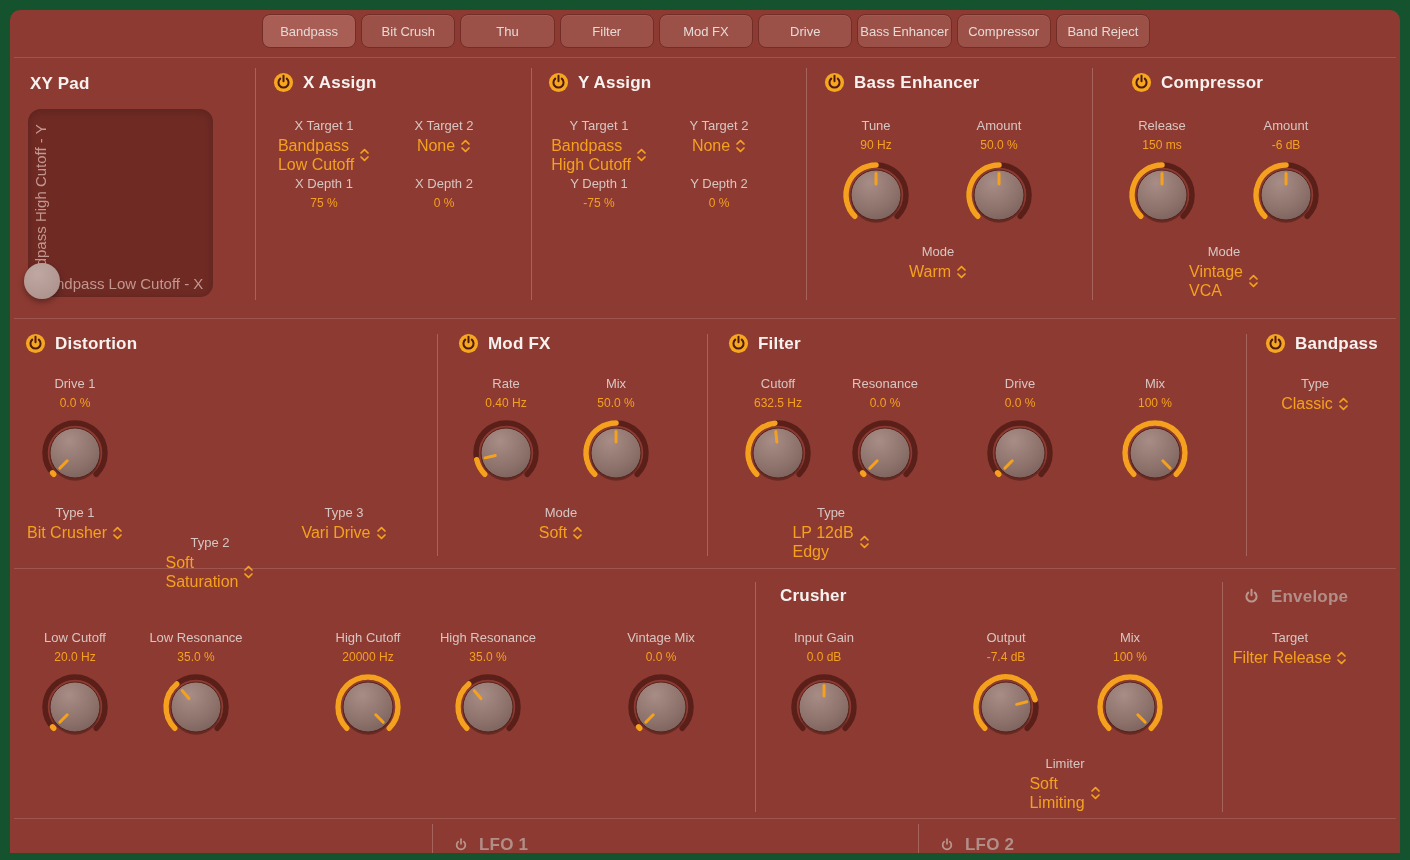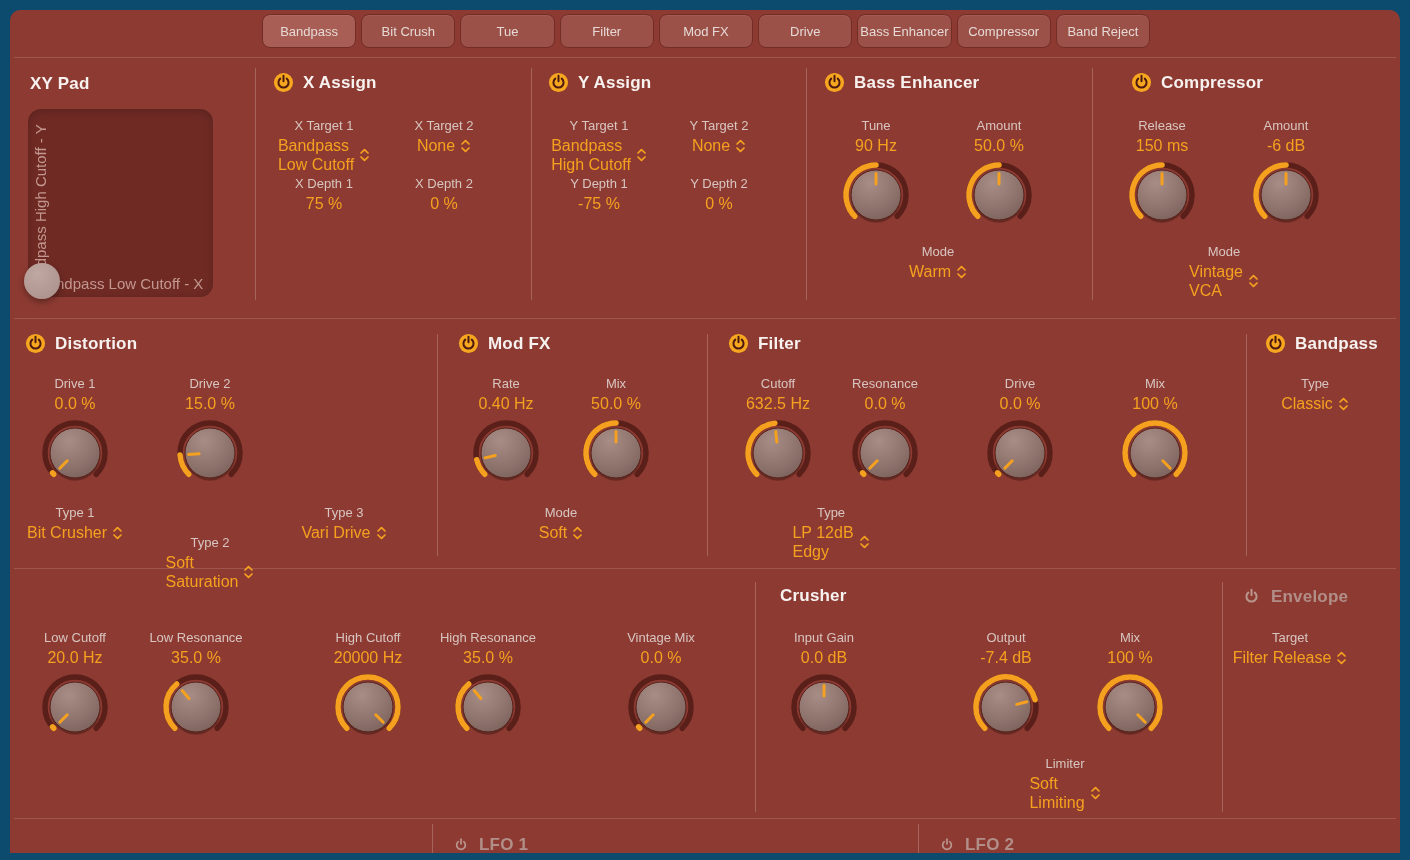--- a/index.html
+++ b/index.html
@@ -1,37 +1,37 @@
 <!DOCTYPE html>
 <html><head>
 <meta charset="utf-8">
 <style>
   html,body{margin:0;padding:0;background:#121014;}
-  #app{position:relative;width:1410px;height:860px;background:#0c4a6e;overflow:hidden;
+  #app{position:relative;width:1410px;height:860px;background:#14532d;overflow:hidden;
        font-family:"Liberation Sans",sans-serif;-webkit-font-smoothing:antialiased;}
   #surface{position:absolute;left:10px;top:10px;width:1390px;height:843px;
            background:#8d3b32;border-radius:10px 10px 0 0;}
   
   #tabbar{position:absolute;left:262px;top:14px;width:888px;height:34px;display:flex;gap:5px;}
   .tab{flex:1;background:#9c5148;border:1px solid #722d26;border-radius:8px;color:#e6d9d6;
        font-size:13px;display:flex;align-items:center;justify-content:center;cursor:default;
        box-shadow:inset 0 1px 0 rgba(255,255,255,0.06);padding:0;font-family:inherit;}
   .tab.active{background:#a85e54;}
   
   .sec-header{position:absolute;display:flex;align-items:center;gap:9px;}
   .sec-title{color:#f7f1ef;font-size:17px;font-weight:600;letter-spacing:.2px;}
   .sec-header.dim .sec-title{color:#b18f88;}
   .power{display:inline-flex;width:21px;height:21px;}
   .power.small{width:18px;height:18px;}
   
   .knob-group{position:absolute;width:120px;text-align:center;}
   .sel-group{position:absolute;width:170px;text-align:center;}
   .assign-col{position:absolute;width:150px;text-align:center;}
   .plabel{color:#d8c5c1;font-size:13px;height:16px;line-height:16px;}
-  .pvalue{color:#f5a11f;font-size:16px;line-height:19px;margin-top:2px;white-space:pre-line;}
+  .pvalue{color:#f5a11f;font-size:12px;line-height:19px;margin-top:2px;white-space:pre-line;}
   .sel{display:inline-flex;align-items:center;gap:5px;color:#f5a11f;font-size:16px;
        line-height:19px;margin-top:2px;white-space:pre-line;text-align:left;cursor:default;}
   .target-box{min-height:41px;margin-bottom:1px;}
   .knob{width:72px;height:72px;margin:4px auto 0;}
   
   #xy-pad{position:absolute;left:28px;top:109px;width:185px;height:188px;background:#6f2a24;
           border-radius:13px;box-shadow:inset 0 2px 8px rgba(0,0,0,0.18);}
   .xy-ylabel{position:absolute;left:4px;top:8px;height:176px;writing-mode:vertical-rl;
              transform:rotate(180deg);color:rgba(209,170,162,0.85);font-size:15px;}
   .xy-xlabel{position:absolute;left:0;right:0;bottom:5px;text-align:center;
@@ -55,21 +55,21 @@
         <stop offset="0%" stop-color="#a78d85"></stop>
         <stop offset="70%" stop-color="#8b716a"></stop>
         <stop offset="100%" stop-color="#7c625c"></stop>
       </radialGradient>
     </defs>
   </svg>
 
   <div id="tabbar">
     <button class="tab active">Bandpass</button>
     <button class="tab">Bit Crush</button>
-    <button class="tab">Tue</button>
+    <button class="tab">Thu</button>
     <button class="tab">Filter</button>
     <button class="tab">Mod FX</button>
     <button class="tab">Drive</button>
     <button class="tab">Bass Enhancer</button>
     <button class="tab">Compressor</button>
     <button class="tab">Band Reject</button>
   </div>
 
   <div class="hdiv" style="left:14px;top:57px;width:1382px"></div>
   <div class="hdiv" style="left:14px;top:318px;width:1382px"></div>
@@ -245,31 +245,20 @@
     <div class="plabel">Drive 1</div>
     <div class="pvalue">0.0 %</div>
     <div class="knob"><svg width="72" height="72" viewBox="0 0 72 72">
           <path d="M 14.79 57.21 A 30 30 0 1 1 57.21 57.21" stroke="#5a1f19" stroke-width="5.5" fill="none" stroke-linecap="round"></path>
           <path d="M 14.79 57.21 A 30 30 0 0 1 13.53 55.88" stroke="#f5a11f" stroke-width="5.5" fill="none" stroke-linecap="round"></path>
           <circle cx="36" cy="38.5" r="25.2" fill="rgba(26,6,5,0.32)"></circle>
           <circle cx="36" cy="36" r="25" fill="url(#kgrad)" stroke="#56211b" stroke-width="1"></circle>
           <line x1="28.22" y1="43.78" x2="20.80" y2="51.20" stroke="#f5a11f" stroke-width="3" stroke-linecap="round"></line>
         </svg></div>
   </div>
-  <div class="knob-group" style="left:150px;top:376px">
-    <div class="plabel">Drive 2</div>
-    <div class="pvalue">15.0 %</div>
-    <div class="knob"><svg width="72" height="72" viewBox="0 0 72 72">
-          <path d="M 14.79 57.21 A 30 30 0 1 1 57.21 57.21" stroke="#5a1f19" stroke-width="5.5" fill="none" stroke-linecap="round"></path>
-          <path d="M 14.79 57.21 A 30 30 0 0 1 6.07 38.09" stroke="#f5a11f" stroke-width="5.5" fill="none" stroke-linecap="round"></path>
-          <circle cx="36" cy="38.5" r="25.2" fill="rgba(26,6,5,0.32)"></circle>
-          <circle cx="36" cy="36" r="25" fill="url(#kgrad)" stroke="#56211b" stroke-width="1"></circle>
-          <line x1="25.03" y1="36.77" x2="14.55" y2="37.50" stroke="#f5a11f" stroke-width="3" stroke-linecap="round"></line>
-        </svg></div>
-  </div>
   <div class="sel-group" style="left:-10px;top:505px">
     <div class="plabel">Type 1</div>
     <span class="sel"><span>Bit Crusher</span><svg width="11" height="16" viewBox="0 0 11 16">
           <path d="M2 6 L5.5 2.6 L9 6 M2 10 L5.5 13.4 L9 10" stroke="#f5a11f" stroke-width="1.7" fill="none" stroke-linecap="round" stroke-linejoin="round"></path>
         </svg></span>
   </div>
   <div class="sel-group" style="left:125px;top:535px">
     <div class="plabel">Type 2</div>
     <span class="sel"><span>Soft
 Saturation</span><svg width="11" height="16" viewBox="0 0 11 16">

